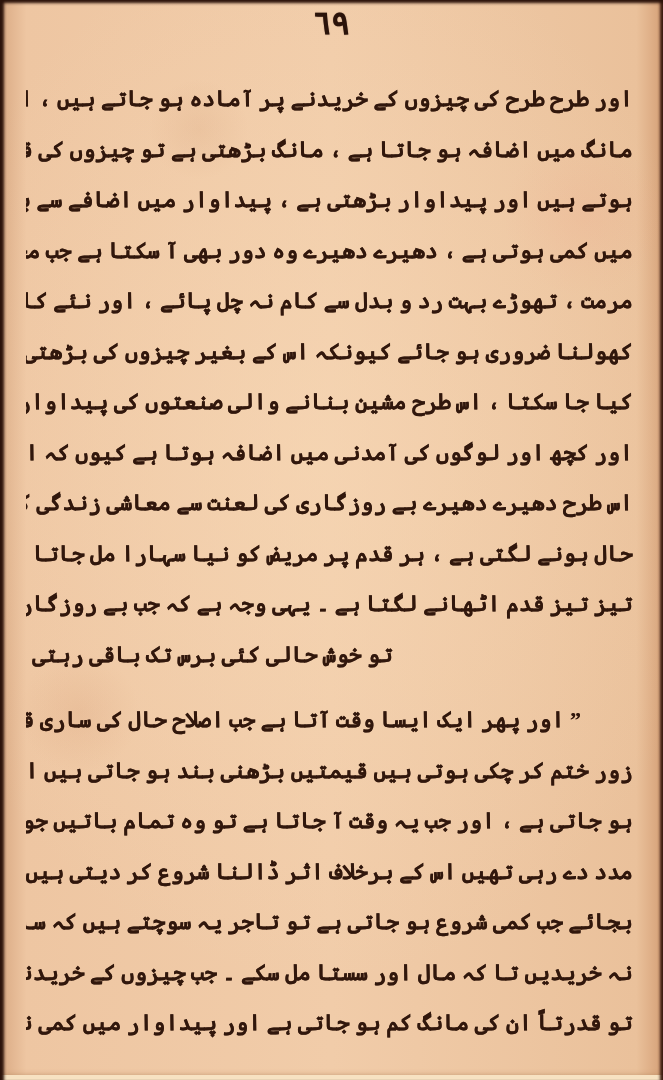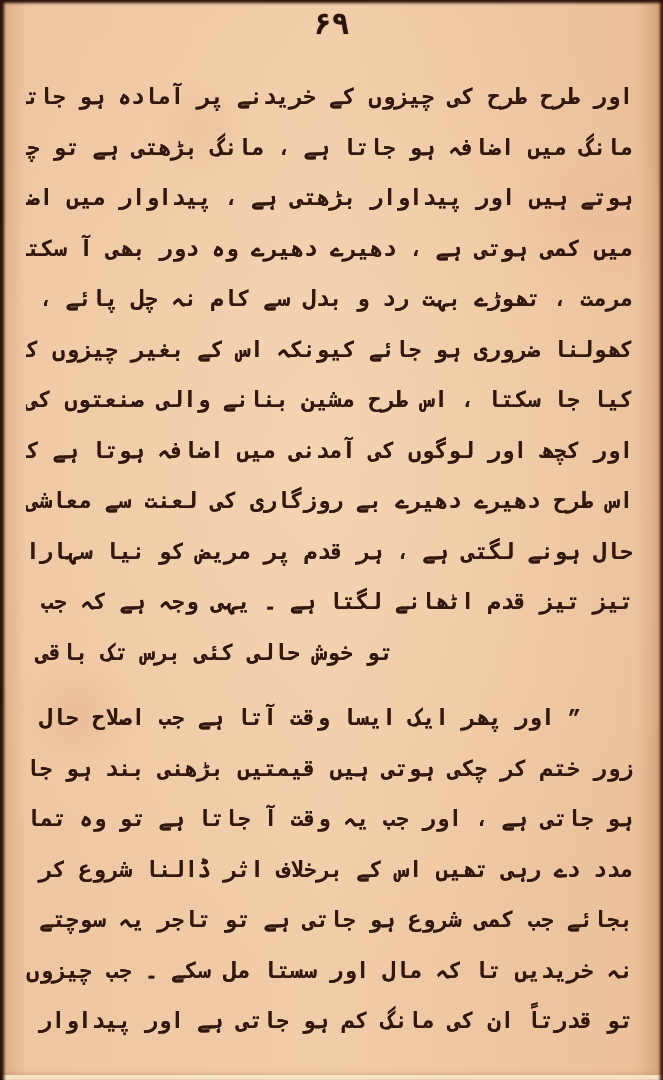--- a/index.html
+++ b/index.html
@@ -14,21 +14,21 @@
       radial-gradient(circle 80px at 88% 20%, rgba(235,170,140,.30) 0%, rgba(235,170,140,0) 100%),
       radial-gradient(circle 50px at 30% 12%, rgba(200,140,100,.18) 0%, rgba(200,140,100,0) 100%),
       linear-gradient(90deg, #d9a983 0%, #eec6a2 4%, #f1cca9 50%, #eac19b 96%, #d5a077 100%),
       #eec6a2;
     box-shadow:
       inset 6px 0 3px -2px #2b120a,
       inset 0 5px 3px -2px #2b120a,
       inset -5px 0 3px -2px #3a1a10,
       inset 0 -7px 0 -2px #f7e2c2,
       inset 0 -10px 6px -6px #b98a62;
-    font-family:Liberation Mono, monospace;
+    font-family:Liberation Serif, serif;
   }
   .page-number{
     position:absolute;top:6px;left:0;right:0;
     text-align:center;
     font-size:30px;font-weight:bold;
     color:#2b130a;
     letter-spacing:4px;
     text-shadow:0 0 1px rgba(43,19,10,.6);
   }
   .text-block{

